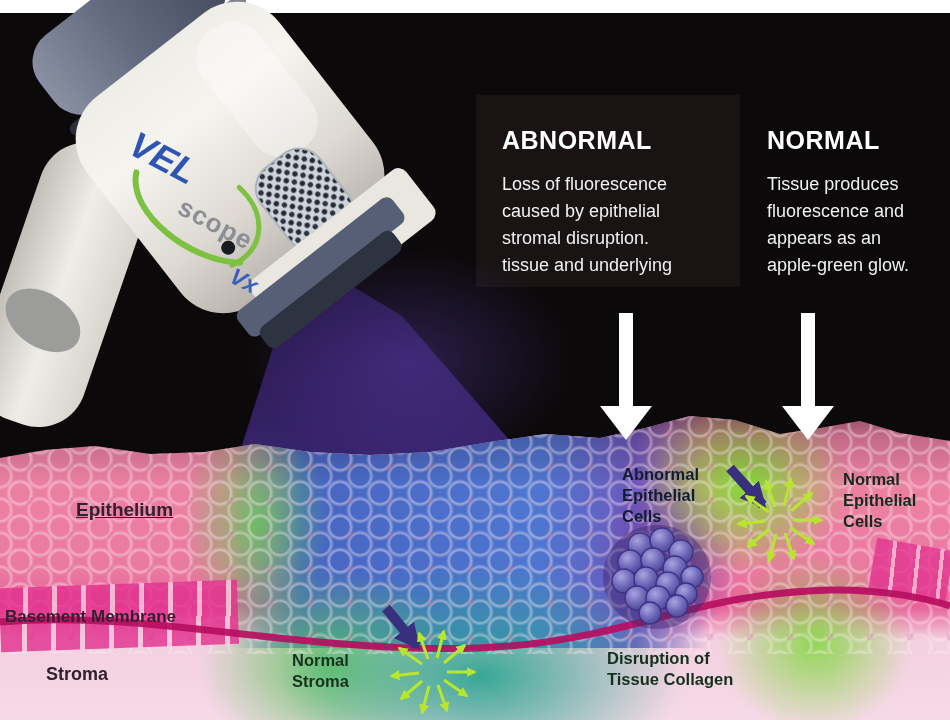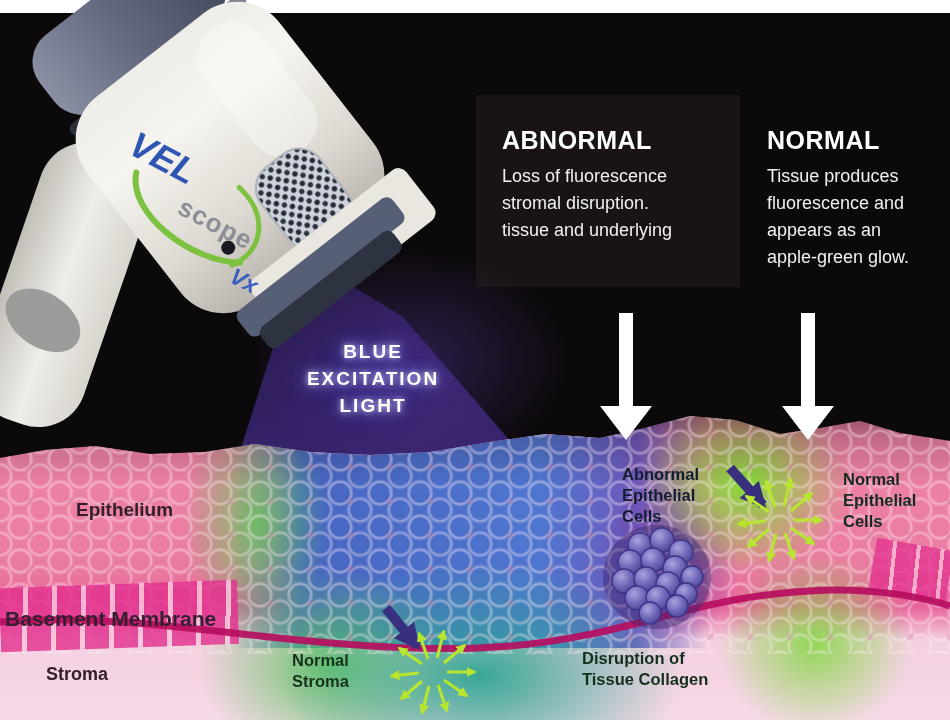--- a/index.html
+++ b/index.html
@@ -7,21 +7,21 @@
          font-family:"Liberation Sans","DejaVu Sans",sans-serif;}
   .top-strip{position:absolute;left:0;top:0;width:950px;height:13px;background:#ffffff;z-index:2;}
 
   
   .callout-box{position:absolute;left:476px;top:95px;width:264px;height:192px;background:#1a1314;z-index:3;}
   .callout{position:absolute;z-index:4;color:#ffffff;}
   .callout .title{font-size:25px;font-weight:bold;letter-spacing:.5px;}
   .callout .line{font-size:18px;line-height:27px;color:#f1f1f1;}
   .callout.abnormal{left:502px;top:126px;width:225px;}
   .callout.normal{left:767px;top:126px;width:185px;}
-  .callout .body{margin-top:8px;}
+  .callout .body{margin-top:16px;}
 
   
   .beam{position:absolute;left:0;top:0;width:950px;height:720px;z-index:3;
         clip-path:polygon(302px 256px,402px 316px,672px 628px,184px 628px);
         background:linear-gradient(178deg,#1d1132 18%,#2a1a50 45%,#38246c 62%,#46348c 80%,#4b3c96 95%);
         filter:blur(2px);}
   .beam-haze{position:absolute;left:250px;top:250px;width:320px;height:220px;z-index:3;
         background:radial-gradient(closest-side,rgba(96,64,176,.38),rgba(96,64,176,0));}
   .beam-label{position:absolute;left:258px;top:338px;width:230px;z-index:5;text-align:center;
         color:#ffffff;font-weight:bold;font-size:19px;line-height:27px;letter-spacing:2px;
@@ -51,53 +51,49 @@
     background-size:40px 34px,40px 34px,40px 34px;
     background-position:0 0,20px 17px,10px 8px;}
   .basal-left{position:absolute;left:0;top:176px;width:238px;height:64px;opacity:.85;transform:rotate(-2deg);
     background:repeating-linear-gradient(93deg,rgba(226,48,142,.95) 0 24px,rgba(250,196,219,.95) 24px 29px);}
   .basal-right{position:absolute;left:872px;top:136px;width:78px;height:54px;opacity:.8;transform:rotate(10deg);
     background:repeating-linear-gradient(86deg,rgba(226,48,142,.95) 0 20px,rgba(249,186,214,.95) 20px 24px);}
 
   
   .t-label{position:absolute;z-index:7;font-weight:bold;color:#33202f;}
   .t-label .ln{display:block;}
-  #lbl-epithelium{left:76px;top:499px;font-size:19px;}
-  #lbl-membrane{left:5px;top:607px;font-size:21px;}
+  #lbl-epithelium{left:76px;top:499px;font-size:19px;text-decoration:underline;}
+  #lbl-membrane{left:5px;top:607px;font-size:17px;}
   #lbl-stroma{left:46px;top:664px;font-size:18px;}
   #lbl-normal-stroma{left:292px;top:650px;font-size:16.5px;line-height:21px;color:#17321c;}
   #lbl-abn-cells{left:622px;top:464px;font-size:16.5px;line-height:21px;color:#121d33;}
   #lbl-norm-cells{left:843px;top:469px;font-size:16.5px;line-height:21px;color:#142a1c;}
-  #lbl-disruption{left:582px;top:648px;font-size:16.5px;line-height:21px;color:#14301d;}
+  #lbl-disruption{left:607px;top:648px;font-size:16.5px;line-height:21px;color:#14301d;}
 
   svg.overlay{position:absolute;left:0;top:0;z-index:6;}
   svg.device{position:absolute;left:0;top:0;z-index:8;}
 </style>
 </head>
 <body>
 
 <div class="stage">
 
   <div class="top-strip"></div>
 
   <div class="callout-box"></div>
 
   <div class="beam"></div>
   <div class="beam-haze"></div>
 
-  <div class="beam-label">
-    <div class="ln">BLUE</div>
-    <div class="ln">EXCITATION</div>
-    <div class="ln">LIGHT</div>
-  </div>
 
   <div class="callout abnormal">
     <div class="title">ABNORMAL</div>
     <div class="body">
       <div class="line">Loss of fluorescence</div>
+      <div class="line">caused by epithelial</div>
       <div class="line">stromal disruption.</div>
       <div class="line">tissue and underlying</div>
     </div>
   </div>
 
   <div class="callout normal">
     <div class="title">NORMAL</div>
     <div class="body">
       <div class="line">Tissue produces</div>
       <div class="line">fluorescence and</div>

